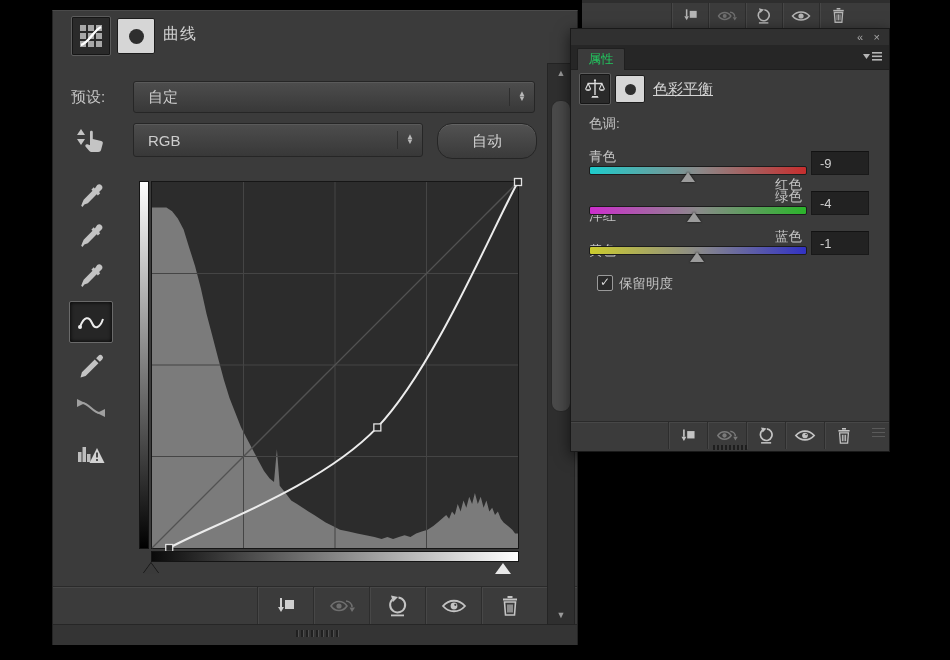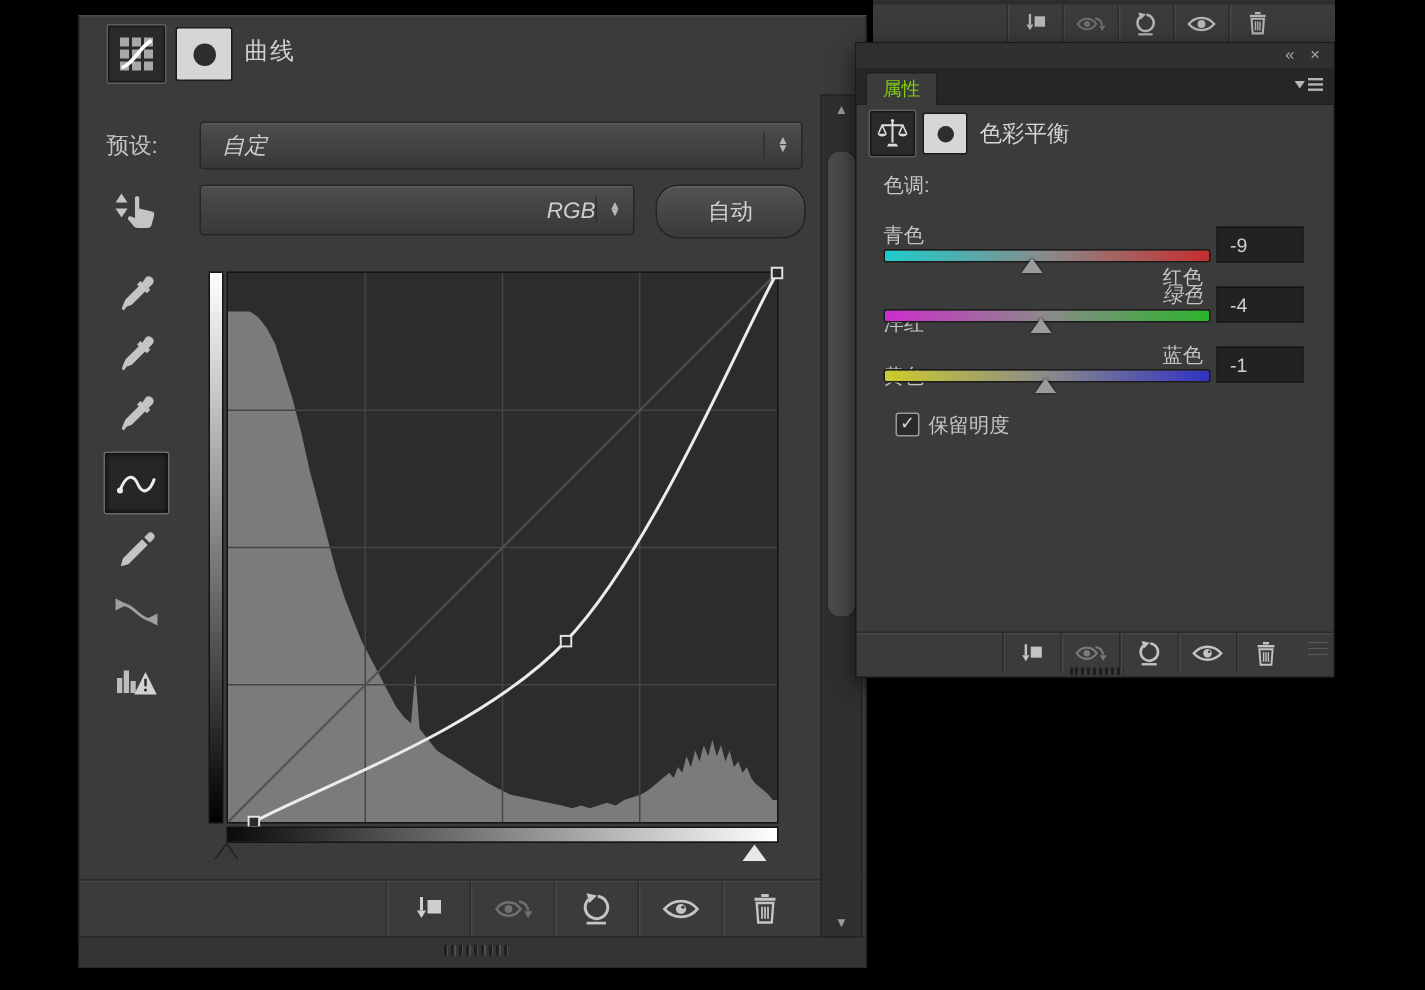--- a/index.html
+++ b/index.html
@@ -12,21 +12,21 @@
     border:1px solid #232323;border-top-color:#4a4a4a;box-sizing:border-box;}
   .icon-box{background:#2a2a2a;border:1px solid #5c5c5c;border-radius:2px;
     box-shadow:inset 0 0 0 1px #161616;display:flex;align-items:center;justify-content:center;}
   .mask-thumb{background:#d6d6d6;border:1px solid #1c1c1c;border-radius:2px;
     display:flex;align-items:center;justify-content:center;}
   .mask-thumb .dot{width:15px;height:15px;border-radius:50%;background:#2e2e2e;}
   .panel-title{font-size:16px;color:#cfcfcf;letter-spacing:1px;}
   .lbl{font-size:15px;color:#c4c4c4;}
   .dd{background:linear-gradient(#4d4d4d,#383838);border:1px solid #262626;border-radius:3px;
      box-shadow:inset 0 1px 0 rgba(255,255,255,.08);display:flex;align-items:center;
-     padding:4px 8px;box-sizing:border-box;cursor:default;font-style:italic;}
+     padding:4px 8px;box-sizing:border-box;cursor:default;}
   .dd .dd-text{flex:1;font-size:15px;color:#cdcdcd;padding-left:6px;}
   .stepper{display:flex;flex-direction:column;align-items:center;line-height:.62;
      font-size:8px;color:#b8b8b8;padding-left:8px;border-left:1px solid #2e2e2e;height:18px;justify-content:center;}
   .btn{background:linear-gradient(#525252,#3a3a3a);border:1px solid #252525;border-radius:3px;
      box-shadow:inset 0 1px 0 rgba(255,255,255,.1);display:flex;align-items:center;justify-content:center;
      font-size:15px;color:#d2d2d2;}
   .tool{display:flex;align-items:center;justify-content:center;}
   .tool-sel{background:#262626;border:1px solid #6a6a6a;border-radius:2px;
      box-shadow:inset 0 0 4px #000;}
   
@@ -61,23 +61,23 @@
   .bg-strip{left:582px;top:0;width:308px;height:28px;background:#3b3b3b;border-top:3px solid #2e2e2e;
      display:flex;justify-content:flex-end;padding-right:34px;box-sizing:border-box;}
   .bg-strip .tb-btn{width:36px;}
   .props-panel{left:570px;top:28px;width:320px;height:424px;background:#3b3b3b;
      border:1px solid #191919;box-shadow:0 4px 14px rgba(0,0,0,.6);z-index:10;box-sizing:border-box;}
   .titlebar{left:0;top:0;width:100%;height:16px;background:#303030;}
   .titlebar .glyph{position:absolute;top:1px;font-size:11px;color:#aaa;line-height:14px;}
   .tabrow{left:0;top:16px;width:100%;height:24px;background:#262626;border-bottom:1px solid #1f1f1f;}
   .tab{position:absolute;left:6px;top:3px;width:46px;height:21px;background:#3b3b3b;
      border:1px solid #1f1f1f;border-bottom:none;border-radius:2px 2px 0 0;
-     font-size:12.5px;color:#84cc16;display:flex;align-items:center;justify-content:center;}
+     font-size:12.5px;color:#22c55e;display:flex;align-items:center;justify-content:center;}
   .props-header{left:0;top:41px;width:100%;height:36px;}
-  .props-title{font-size:15px;color:#d5d5d5;}
+  .props-title{font-size:15px;color:#d5d5d5;text-decoration:underline;}
   .slider-lbl{font-size:13.5px;color:#c4c4c4;}
   .track{position:absolute;height:7px;border:1px solid #1c1c1c;border-radius:2px;}
   .thumb{position:absolute;top:5px;width:0;height:0;border-left:7px solid transparent;
      border-right:7px solid transparent;border-bottom:10px solid #9b9b9b;
      transform:translateX(-50%);filter:drop-shadow(0 0 1px #111);}
   .val-box{position:absolute;width:58px;height:24px;background:#222;border:1px solid #191919;
      border-top-color:#121212;color:#cfcfcf;font-size:13px;padding:0 0 0 8px;box-sizing:border-box;
      font-family:"Liberation Sans","DejaVu Sans",sans-serif;}
   .checkbox{position:absolute;width:14px;height:14px;background:#2b2b2b;border:1px solid #9a9a9a;
      border-radius:2px;color:#d8d8d8;font-size:12px;line-height:13px;text-align:center;}
@@ -124,21 +124,21 @@
     </span>
   </div>
 
   <div class="abs tool" style="left:18px;top:112px;width:42px;height:36px;">
     <svg width="34" height="30" viewBox="0 0 34 30">
       <polygon points="2,9 10,9 6,3" fill="#c4c4c4"></polygon>
       <polygon points="2,13 10,13 6,19" fill="#c4c4c4"></polygon>
       <path d="M15 6c0-1.6 2.8-1.6 2.8 0v7l8.4 2c1.5 .4 1.9 1.4 1.5 2.8l-1.6 6c-.4 1.4-1.4 2.2-2.9 2.2h-6.3c-1.1 0-2.1-.4-2.8-1.3l-3.4-4c-1.1-1.3 .3-3 1.8-2.4l2.5 1V6z" fill="#c4c4c4"></path>
     </svg>
   </div>
-  <div class="abs dd" style="left:80px;top:112px;width:290px;height:34px;text-align:right;">
+  <div class="abs dd" style="left:80px;top:112px;width:290px;height:34px;">
     <span class="dd-text">RGB</span>
     <span class="stepper">
       <span>▲</span>
       <span>▼</span>
     </span>
   </div>
   <div class="abs btn" style="left:384px;top:112px;width:98px;height:34px;border-radius:15px;">
     <span>自动</span>
   </div>
 
@@ -336,21 +336,21 @@
     <div class="abs slider-lbl" style="left:18px;top:119px;">青色</div>
     <div class="abs slider-lbl" style="left:204px;top:119px;margin-top:28px;">红色</div>
     <div class="abs track" style="left: 18px; top: 137px; width: 216px; background: linear-gradient(to right, rgb(30, 204, 204), rgb(138, 138, 138) 50%, rgb(198, 46, 46));">
       <div class="thumb" style="left: 45.5%;"></div>
     </div>
     <input class="val-box" style="left: 240px; top: 122px;" value="-9">
   </div>
 
   <div>
     <div class="abs slider-lbl" style="left:18px;top:159px;margin-top:19px;">洋红</div>
-    <div class="abs slider-lbl" style="left:204px;top:159px;font-style:italic;">绿色</div>
+    <div class="abs slider-lbl" style="left:204px;top:159px;">绿色</div>
     <div class="abs track" style="left: 18px; top: 177px; width: 216px; background: linear-gradient(to right, rgb(204, 46, 204), rgb(138, 138, 138) 50%, rgb(43, 180, 43));">
       <div class="thumb" style="left: 48%;"></div>
     </div>
     <input class="val-box" style="left: 240px; top: 162px;" value="-4">
   </div>
 
   <div>
     <div class="abs slider-lbl" style="left:18px;top:213px;">黄色</div>
     <div class="abs slider-lbl" style="left:204px;top:199px;">蓝色</div>
     <div class="abs track" style="left: 18px; top: 217px; width: 216px; background: linear-gradient(to right, rgb(204, 204, 46), rgb(138, 138, 138) 50%, rgb(50, 50, 196));">

